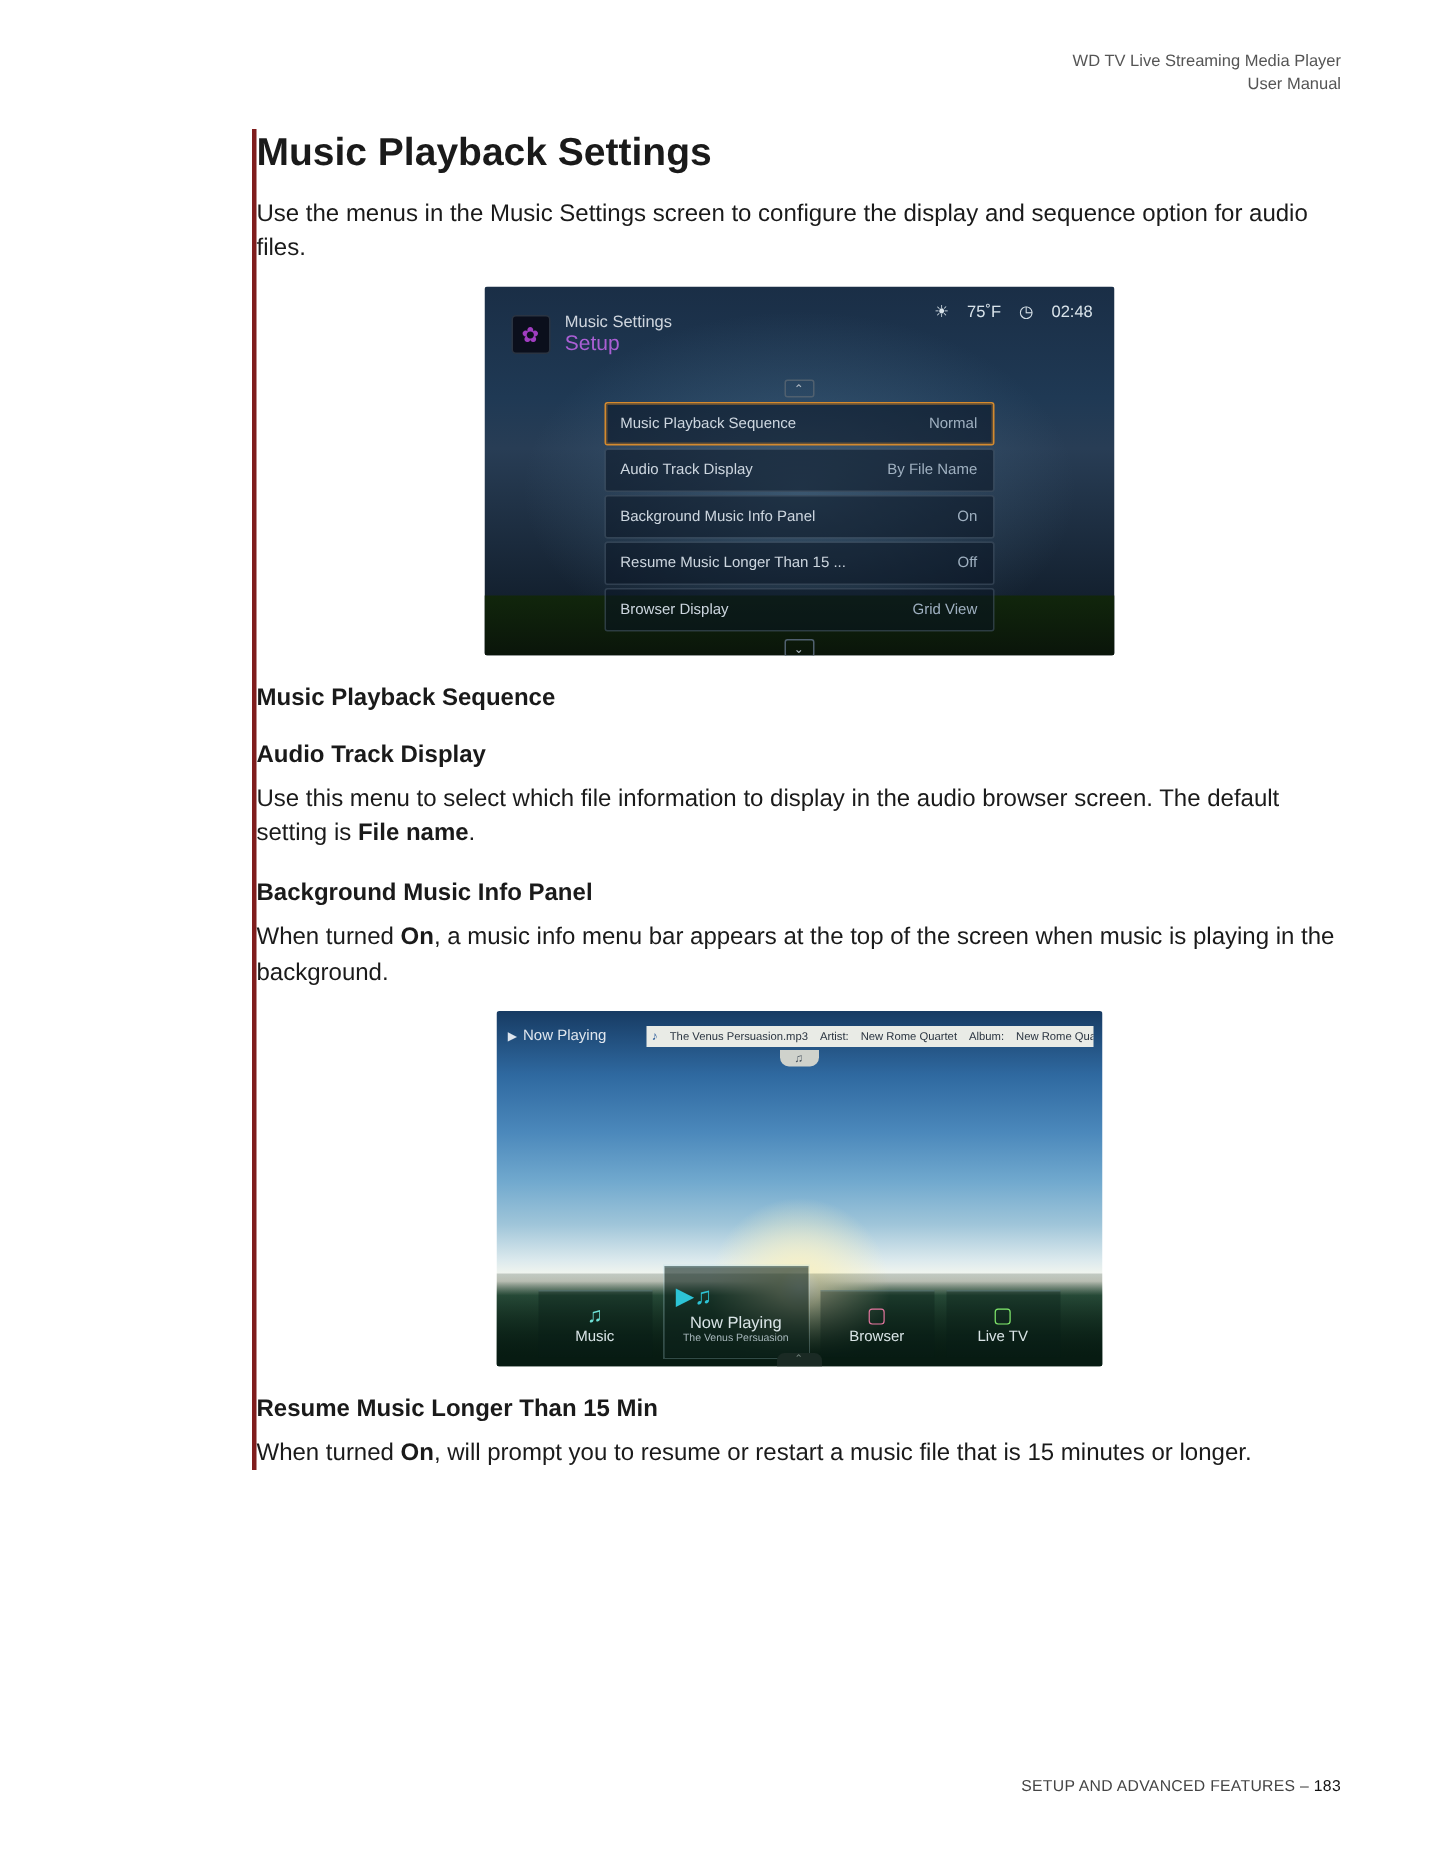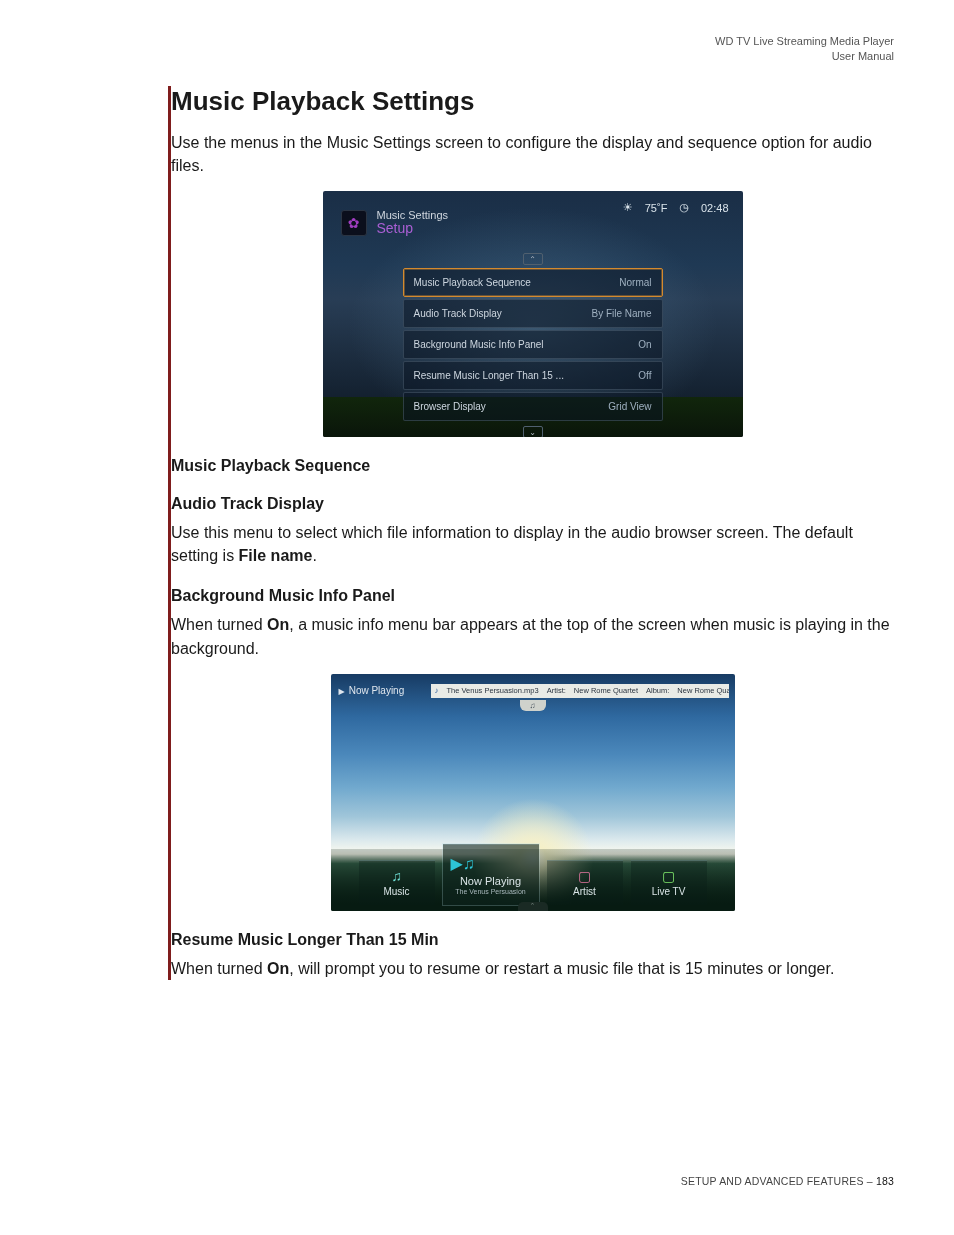--- a/index.html
+++ b/index.html
@@ -5,21 +5,21 @@
   html,body{margin:0;padding:0;background:#fff;font-family:Helvetica,Arial,sans-serif;color:#1a1a1a;}
   .page{width:954px;height:1227px;position:relative;box-sizing:border-box;padding:34px 60px 0 60px;}
   .hdr{text-align:right;font-size:11px;color:#555;line-height:1.35;margin-bottom:22px;}
   .rule-wrap{margin-left:108px;}
   .rule{border-left:3px solid #7f1d1d;padding-left:0;}
   .content{padding-left:0;}
   h1{font-size:26px;font-weight:700;margin:0 0 14px 0;}
   p.body{font-size:16px;line-height:1.45;margin:0 0 14px 0;}
   h3{font-size:16px;font-weight:700;margin:20px 0 8px 0;}
   .bold{font-weight:700;}
-  .footer{position:absolute;bottom:40px;right:60px;font-size:10.5px;color:#444;letter-spacing:.2px;}
+  .footer{position:absolute;bottom:30px;right:60px;font-size:10.5px;color:#444;letter-spacing:.2px;}
   .footer .pg{color:#111;}
 
   
   .shot{margin:6px auto 14px auto;}
   .shot1{width:420px;height:246px;border-radius:2px;overflow:hidden;position:relative;
     background:
       radial-gradient(ellipse at 50% 55%, rgba(90,130,160,.45) 0%, rgba(0,0,0,0) 62%),
       linear-gradient(#1a2e46 0%, #1f3954 30%, #283d55 44%, #0b1520 100%);
   }
   .grass{position:absolute;left:0;right:0;bottom:0;height:40px;
@@ -151,21 +151,21 @@
             <span class="ic">♫</span>
             <span>Music</span>
           </div>
           <div class="tile big">
             <span class="ic">▶♫</span>
             <span class="ttl">Now Playing</span>
             <span class="sub">The Venus Persuasion</span>
           </div>
           <div class="tile vid">
             <span class="ic">▢</span>
-            <span>Artist</span>
+            <span>Browser</span>
           </div>
           <div class="tile tv">
             <span class="ic">▢</span>
             <span>Live TV</span>
           </div>
         </div>
         <div class="handle">⌃</div>
       </div>
 
       <h3>Resume Music Longer Than 15 Min</h3>

